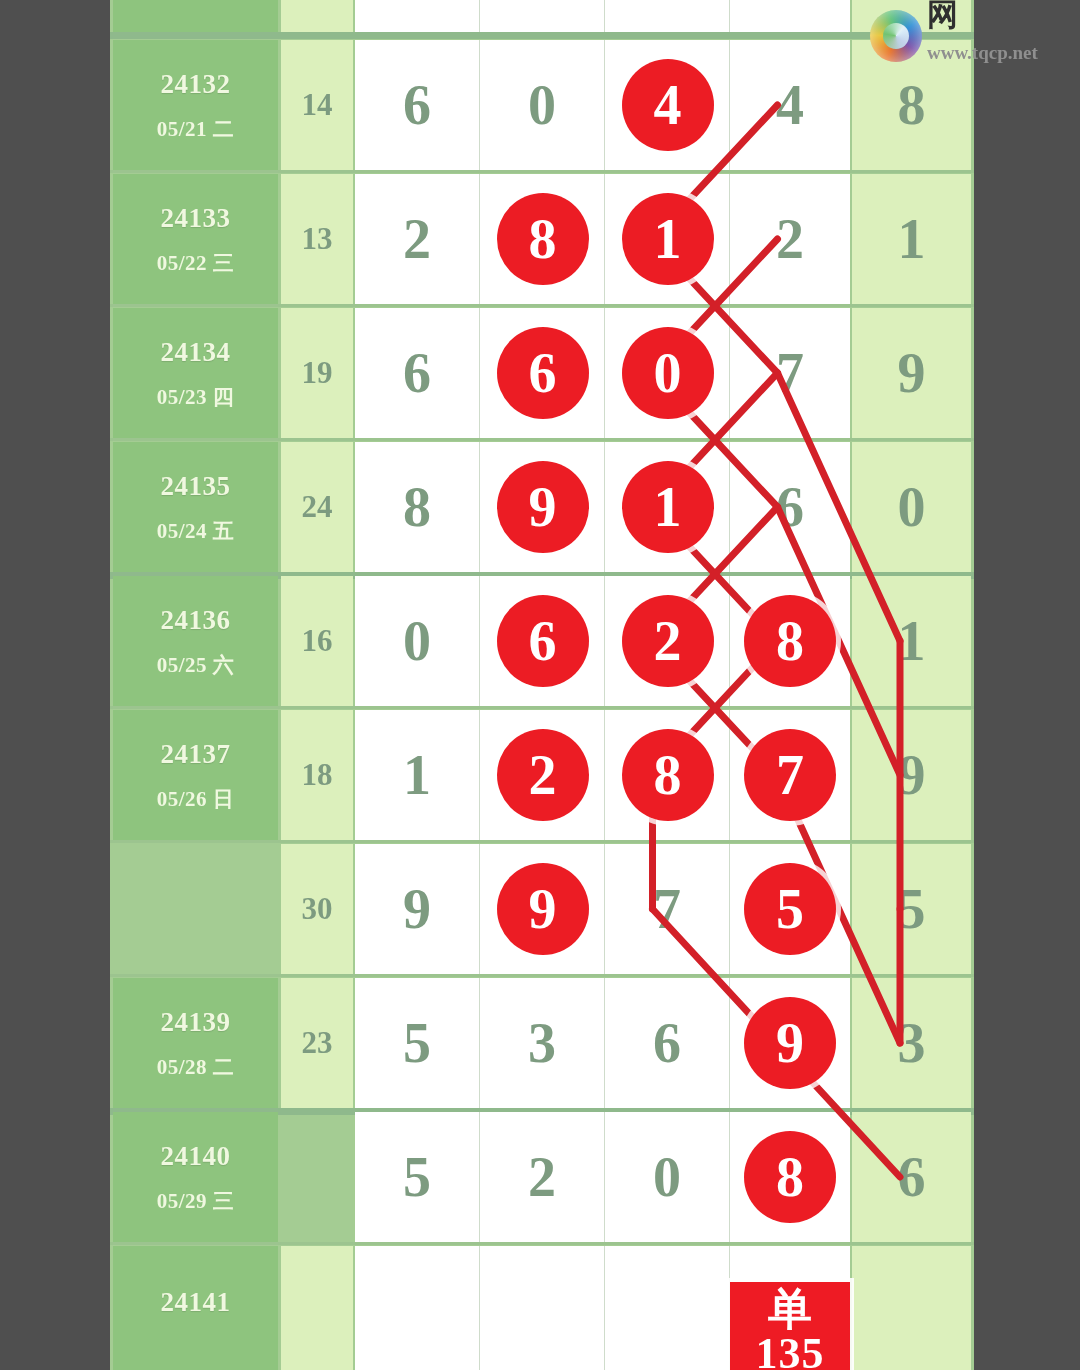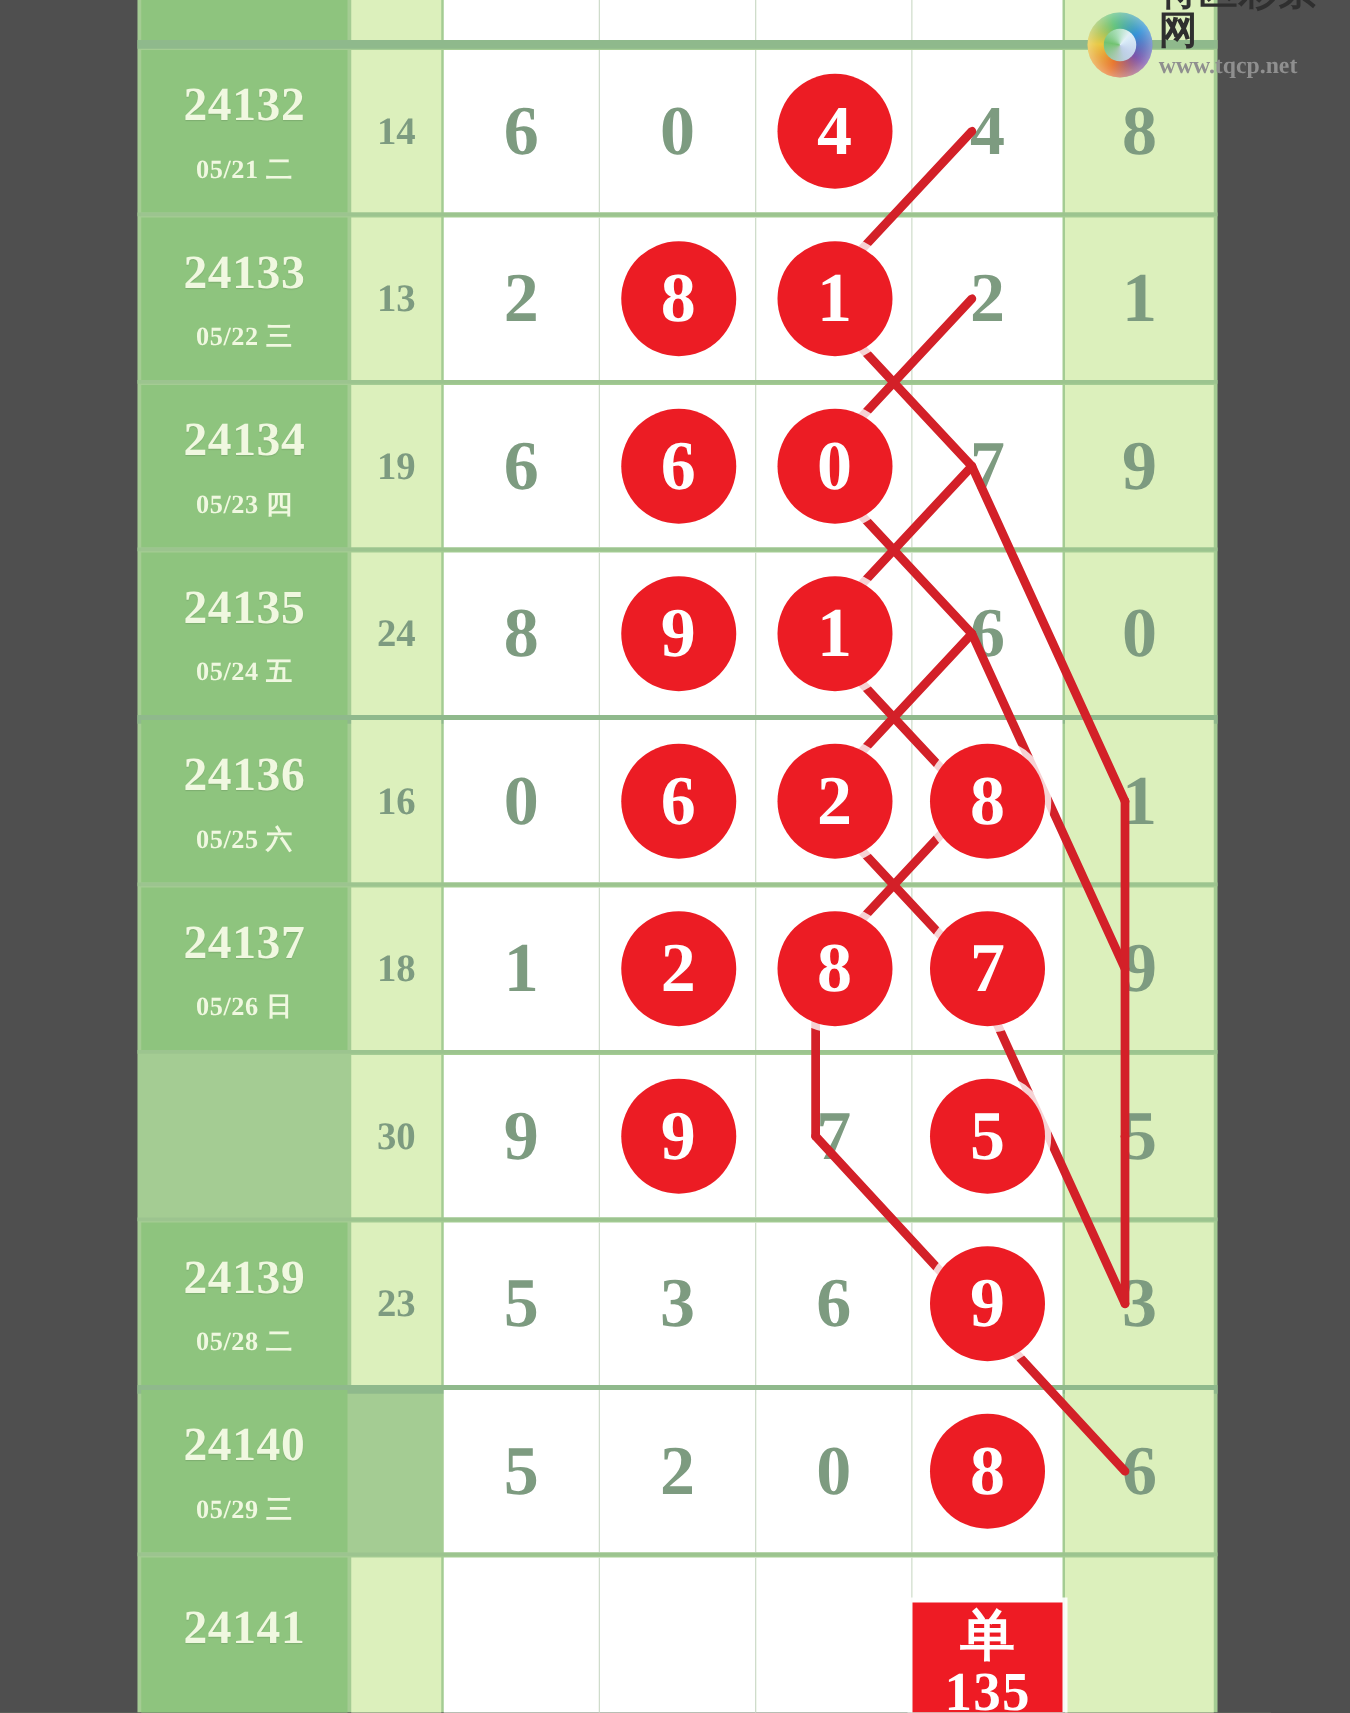--- a/index.html
+++ b/index.html
@@ -12,21 +12,21 @@
   .gutter.right{right:0;width:106px;}
 
   
   #tableWrap{position:absolute;left:110px;top:0;width:864px;height:1370px;background:#a4cc93;}
 
   .row{position:absolute;left:0;width:864px;}
   .cell{position:absolute;top:0;bottom:0;box-sizing:border-box;}
 
   .c-issue{left:3px;width:165px;background:#8ec47e;color:#f0f8e0;
            display:flex;flex-direction:column;align-items:center;justify-content:center;line-height:1.15;}
-  .c-issue .iss{font-size:38px;font-weight:bold;letter-spacing:.5px;text-shadow:0 1px 1px rgba(0,0,0,.12);text-align:right;}
+  .c-issue .iss{font-size:27px;font-weight:bold;letter-spacing:.5px;text-shadow:0 1px 1px rgba(0,0,0,.12);text-align:right;}
   .c-issue .dt{font-size:21px;font-weight:bold;margin-top:17px;letter-spacing:.5px;text-align:center;}
 
   .c-sum{left:171px;width:72px;background:#dcf0bc;color:#7d9b80;
          display:flex;align-items:center;justify-content:center;font-size:31px;font-weight:bold;}
 
   .c-num{background:#ffffff;color:#7d9b80;display:flex;align-items:center;justify-content:center;
          font-size:56px;font-weight:bold;border-right:1px solid #cfdccb;}
   .c-num.n0{left:245px;width:125px;}
   .c-num.n1{left:370px;width:125px;}
   .c-num.n2{left:495px;width:125px;}
@@ -56,21 +56,21 @@
   
   #logo{position:absolute;right:2px;top:0;width:214px;height:62px;z-index:20;
         display:flex;align-items:flex-end;}
   #logoSwirl{width:52px;height:52px;border-radius:50%;margin-left:6px;flex:0 0 auto;
       background:conic-gradient(from 200deg,#e8732a,#e8c63a,#5fc27a,#2f8fd6,#7a4fa8,#e8732a);
       box-shadow:inset 0 0 14px rgba(255,255,255,.55);position:relative;}
   #logoSwirl::after{content:"";position:absolute;left:13px;top:13px;width:26px;height:26px;border-radius:50%;
       background:conic-gradient(from 40deg,#ffffff,#bfe3f5,#5fc27a,#ffffff);opacity:.85;}
   #logoTxt{margin-left:5px;display:flex;flex-direction:column;line-height:1;}
   #logoTxt .cn{font-size:31px;font-weight:bold;color:#2f2f2f;font-family:"DejaVu Sans",sans-serif;letter-spacing:1px;}
-  #logoTxt .url{font-size:19px;font-weight:bold;color:#8f8f8f;font-family:"Liberation Serif",serif;margin-top:3px;}
+  #logoTxt .url{font-size:19px;font-weight:bold;color:#8f8f8f;font-family:"Liberation Serif",serif;margin-top:13px;}
 </style>
 </head>
 <body>
 
 <div id="stage">
 
   <div class="gutter left"></div>
   <div class="gutter right"></div>
 
   <div id="tableWrap">

